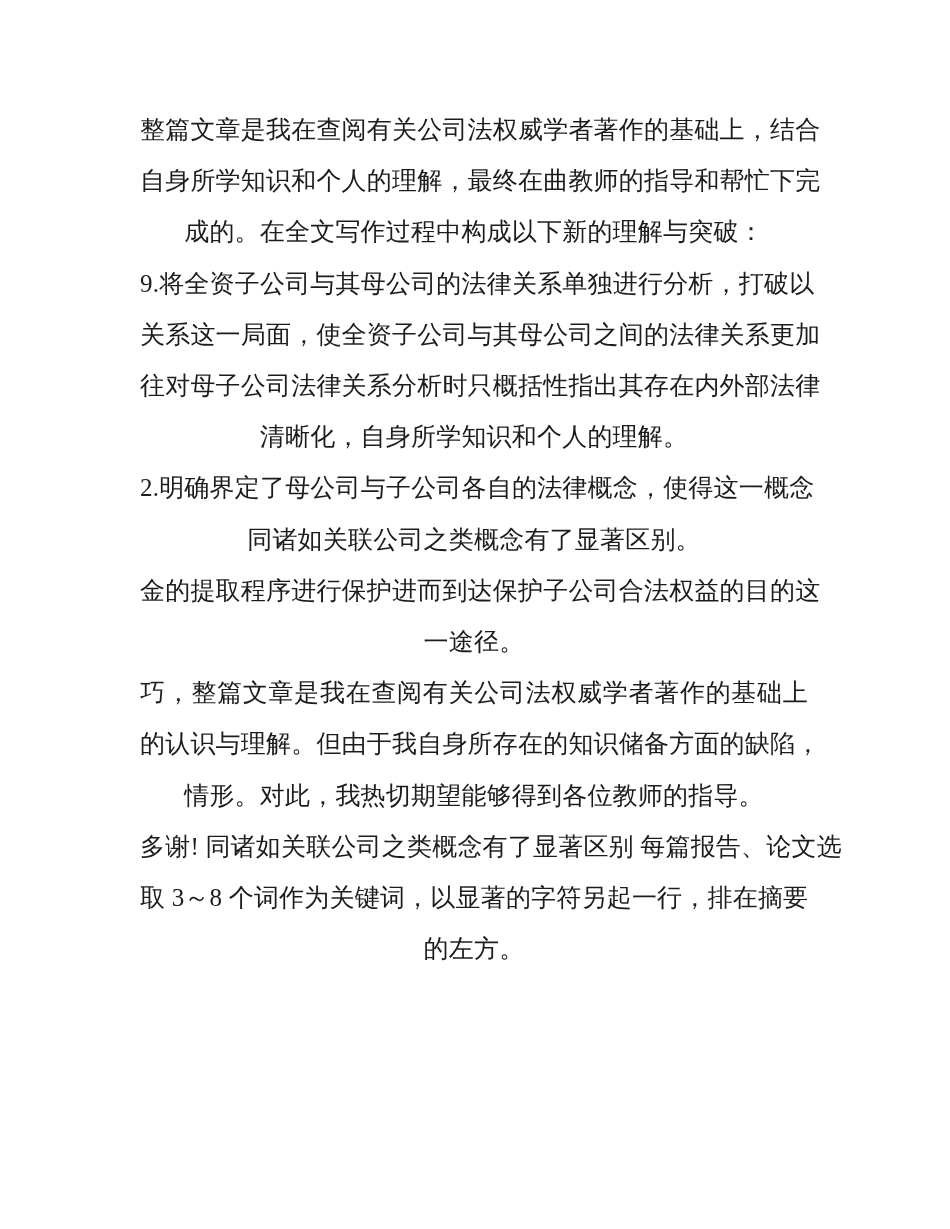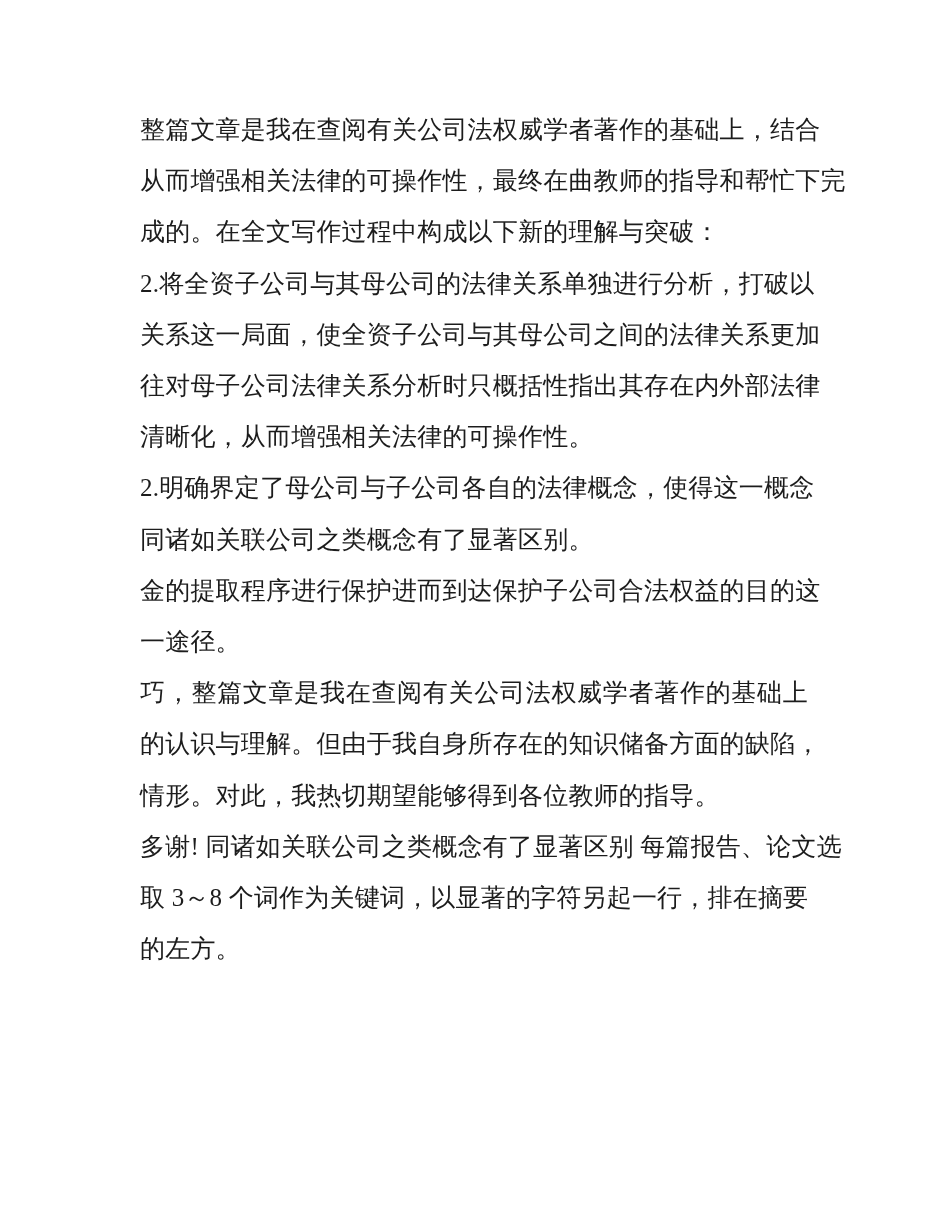--- a/index.html
+++ b/index.html
@@ -21,41 +21,41 @@
   }
   .doc-body {
     width: 668px;
     color: #1c1c1c;
     font-family: "Liberation Serif", "DejaVu Serif", serif;
   }
   .line {
     font-size: 25px;
     line-height: 51.2px;
     white-space: nowrap;
-    text-align: left;
+    text-align: center;
     letter-spacing: 0.2px;
   }
   .line.j {
     
     text-align: justify;
     text-align-last: justify;
   }
 </style>
 </head>
 <body>
 
 <div class="doc-page">
   <div class="doc-body">
     <div class="line j">整篇文章是我在查阅有关公司法权威学者著作的基础上，结合</div>
-    <div class="line j">从而增强相关法律的可操作性，最终在曲教师的指导和帮忙下完</div>
+    <div class="line j">自身所学知识和个人的理解，最终在曲教师的指导和帮忙下完</div>
     <div class="line">成的。在全文写作过程中构成以下新的理解与突破：</div>
-    <div class="line j">2.将全资子公司与其母公司的法律关系单独进行分析，打破以</div>
+    <div class="line j">9.将全资子公司与其母公司的法律关系单独进行分析，打破以</div>
     <div class="line j">关系这一局面，使全资子公司与其母公司之间的法律关系更加</div>
     <div class="line j">往对母子公司法律关系分析时只概括性指出其存在内外部法律</div>
-    <div class="line">清晰化，从而增强相关法律的可操作性。</div>
+    <div class="line">清晰化，自身所学知识和个人的理解。</div>
     <div class="line j">2.明确界定了母公司与子公司各自的法律概念，使得这一概念</div>
     <div class="line">同诸如关联公司之类概念有了显著区别。</div>
     <div class="line j">金的提取程序进行保护进而到达保护子公司合法权益的目的这</div>
     <div class="line">一途径。</div>
     <div class="line j">巧，整篇文章是我在查阅有关公司法权威学者著作的基础上</div>
     <div class="line j">的认识与理解。但由于我自身所存在的知识储备方面的缺陷，</div>
     <div class="line">情形。对此，我热切期望能够得到各位教师的指导。</div>
     <div class="line j">多谢! 同诸如关联公司之类概念有了显著区别 每篇报告、论文选</div>
     <div class="line j">取 3～8 个词作为关键词，以显著的字符另起一行，排在摘要</div>
     <div class="line">的左方。</div>

